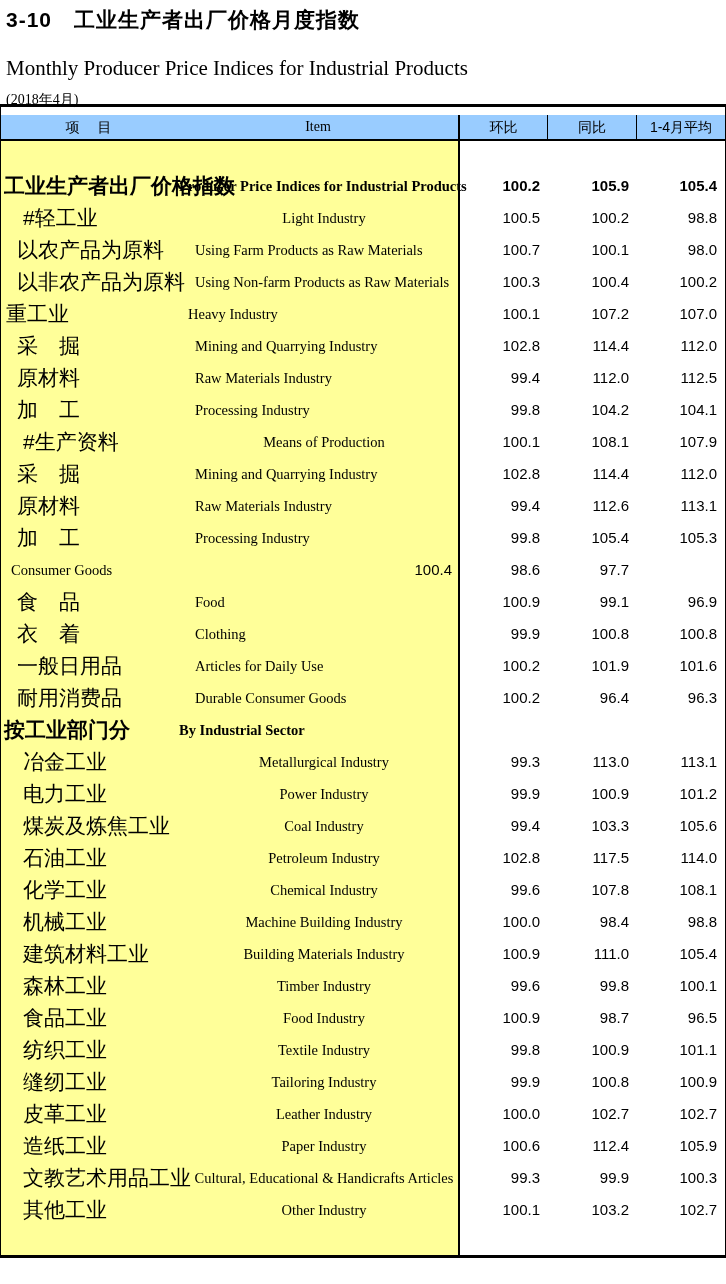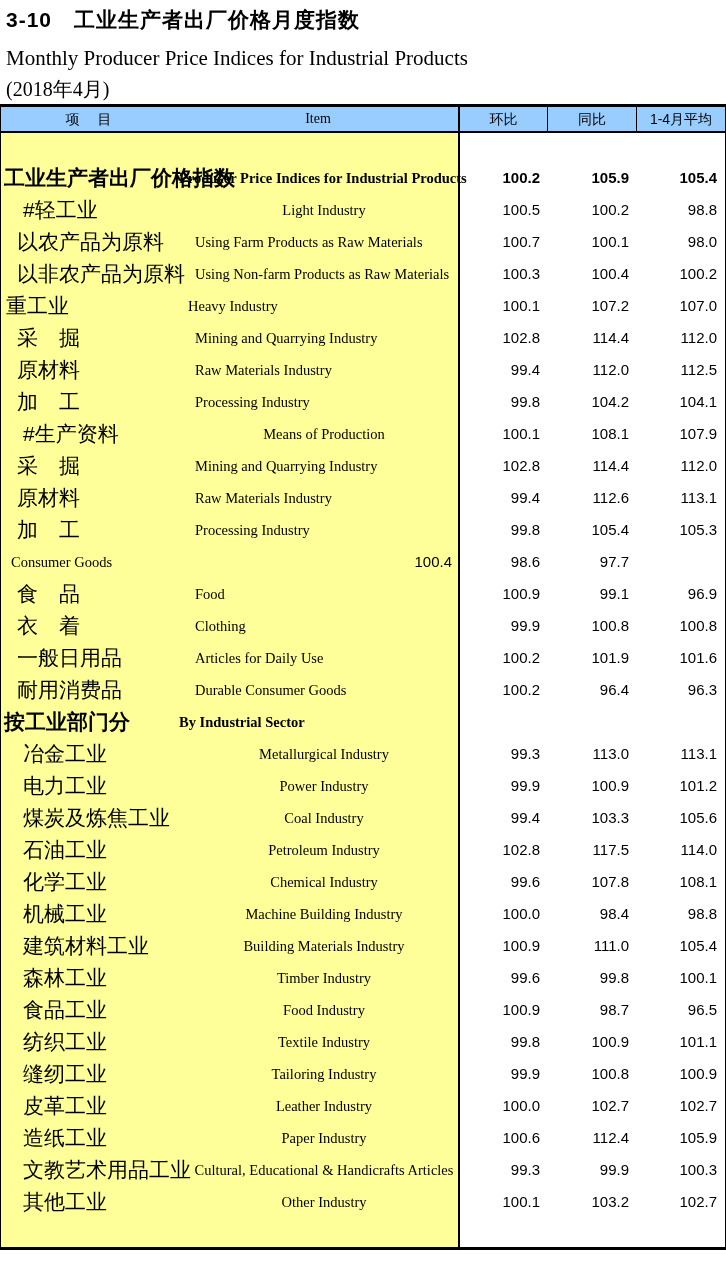--- a/index.html
+++ b/index.html
@@ -6,33 +6,33 @@
   body{
     width:726px;height:1284px;background:#ffffff;color:#000;
     font-family:"Liberation Sans", sans-serif;
     -webkit-font-smoothing:antialiased;
   }
   .page{width:726px;height:1284px;overflow:hidden;}
 
   
   .title-block{height:104px;box-sizing:border-box;padding:7px 0 12px 6px;}
   .title-zh{font-size:21px;font-weight:bold;letter-spacing:1px;line-height:26px;}
-  .title-en{font-family:"Liberation Serif", serif;font-size:21px;line-height:26px;margin-top:12px;}
-  .title-period{font-family:"Liberation Serif", serif;font-size:20px;line-height:25px;margin-top:6px;}
+  .title-en{font-family:"Liberation Serif", serif;font-size:21px;line-height:26px;margin-top:22px;}
+  .title-period{font-family:"Liberation Serif", serif;font-size:14px;line-height:25px;margin-top:6px;}
 
   
   .table{
     width:726px;box-sizing:border-box;
     border-top:3px solid #000;border-bottom:3px solid #000;
     border-left:1px solid #000;border-right:1px solid #000;
   }
   .thead{
     display:grid;grid-template-columns:177px 282px 88px 89px 88px;
     background:#99CCFF;height:24px;line-height:24px;
-    border-bottom:2px solid #000;font-size:14px;
+    border-bottom:2px solid #000;font-size:14px;margin-top:8px;
   }
   .th{text-align:center;box-sizing:border-box;white-space:nowrap;}
   .th-zh{letter-spacing:2px;}
   .th-en{font-family:"Liberation Serif", serif;border-right:2px solid #000;}
   .th-n{border-right:1px solid #000;}
   .th-n.last{border-right:none;}
 
   .tbody{
     height:1114px;box-sizing:border-box;padding-top:29px;
     background:linear-gradient(to right,

